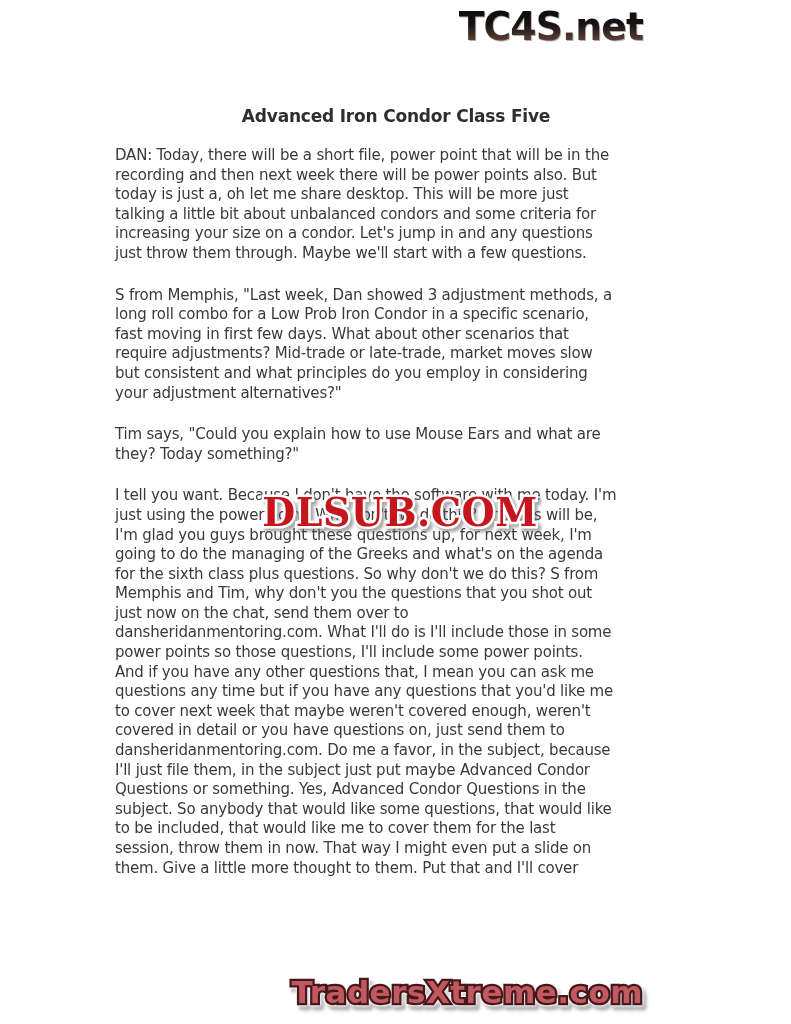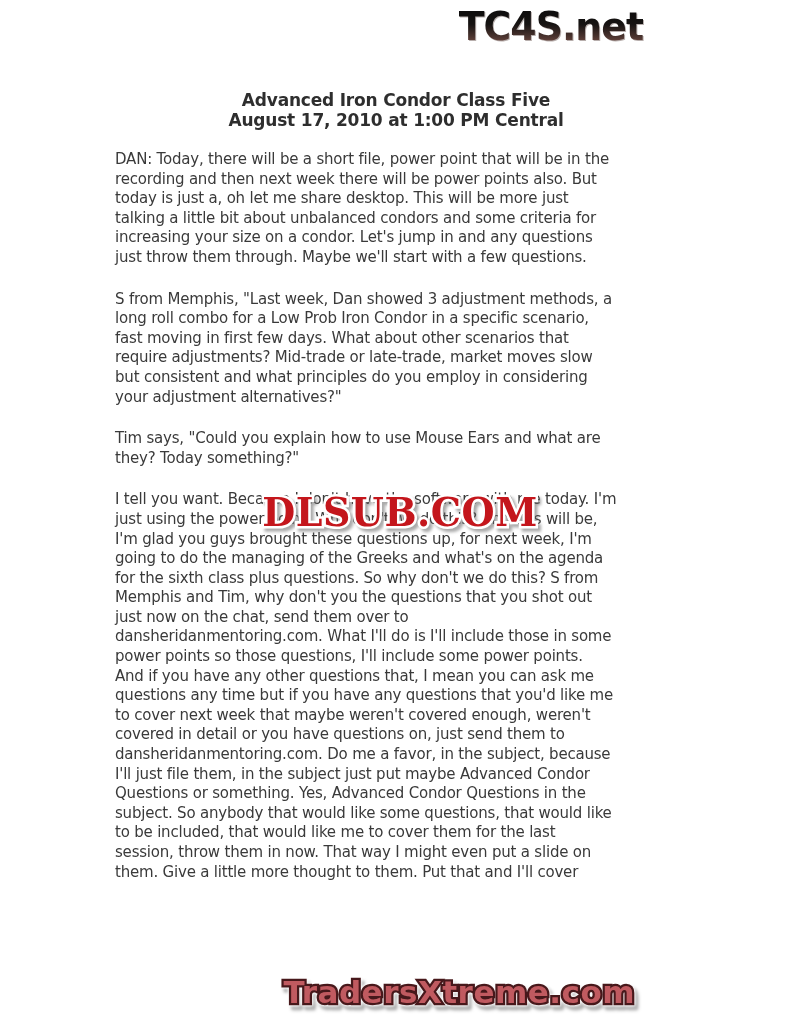--- a/index.html
+++ b/index.html
@@ -45,21 +45,21 @@
     font-size: 15px;
     line-height: 19.6px;
     letter-spacing: -0.2px;
   }
   .doc-title {
     text-align: center;
     font-weight: bold;
     font-size: 17px;
     line-height: 20px;
     color: #2e2e2e;
-    margin: 0 0 20px 0;
+    margin: 16px 0 20px 0;
   }
   .disclaimer {
     margin: 0 0 21px 0;
   }
   .para {
     white-space: pre-line;
     margin: 0 0 22px 0;
   }
 
   
@@ -75,21 +75,21 @@
     color: #c4161c;
     -webkit-text-stroke: 5px #ffffff;
     paint-order: stroke fill;
     filter: drop-shadow(3px 3px 1.5px rgba(100,100,100,0.55));
     white-space: nowrap;
   }
 
   
   .txtreme-logo {
     position: absolute;
-    right: 16px;
+    right: 8px;
     top: 974px;
     font-family: "DejaVu Sans", sans-serif;
     font-weight: bold;
     font-size: 31px;
     letter-spacing: 0.5px;
     color: #c05a60;
     -webkit-text-stroke: 4.5px #47181b;
     paint-order: stroke fill;
     filter: drop-shadow(0 0 1.5px #ffffff) drop-shadow(0 0 1px #ffffff)
             drop-shadow(3px 4px 1px rgba(0,0,0,0.30));
@@ -99,21 +99,20 @@
 </head>
 <body>
 
 <div class="page">
 
   <div class="tc4s-logo">TC4S.net</div>
 
   <div class="doc">
     <div class="doc-title">
       <div>Advanced Iron Condor Class Five</div>
-      <div>August 17, 2010 at 1:00 PM Central</div>
     </div>
 
 
     <div class="para">DAN: Today, there will be a short file, power point that will be in the
 recording and then next week there will be power points also. But
 today is just a, oh let me share desktop. This will be more just
 talking a little bit about unbalanced condors and some criteria for
 increasing your size on a condor. Let's jump in and any questions
 just throw them through. Maybe we'll start with a few questions.</div>
 

